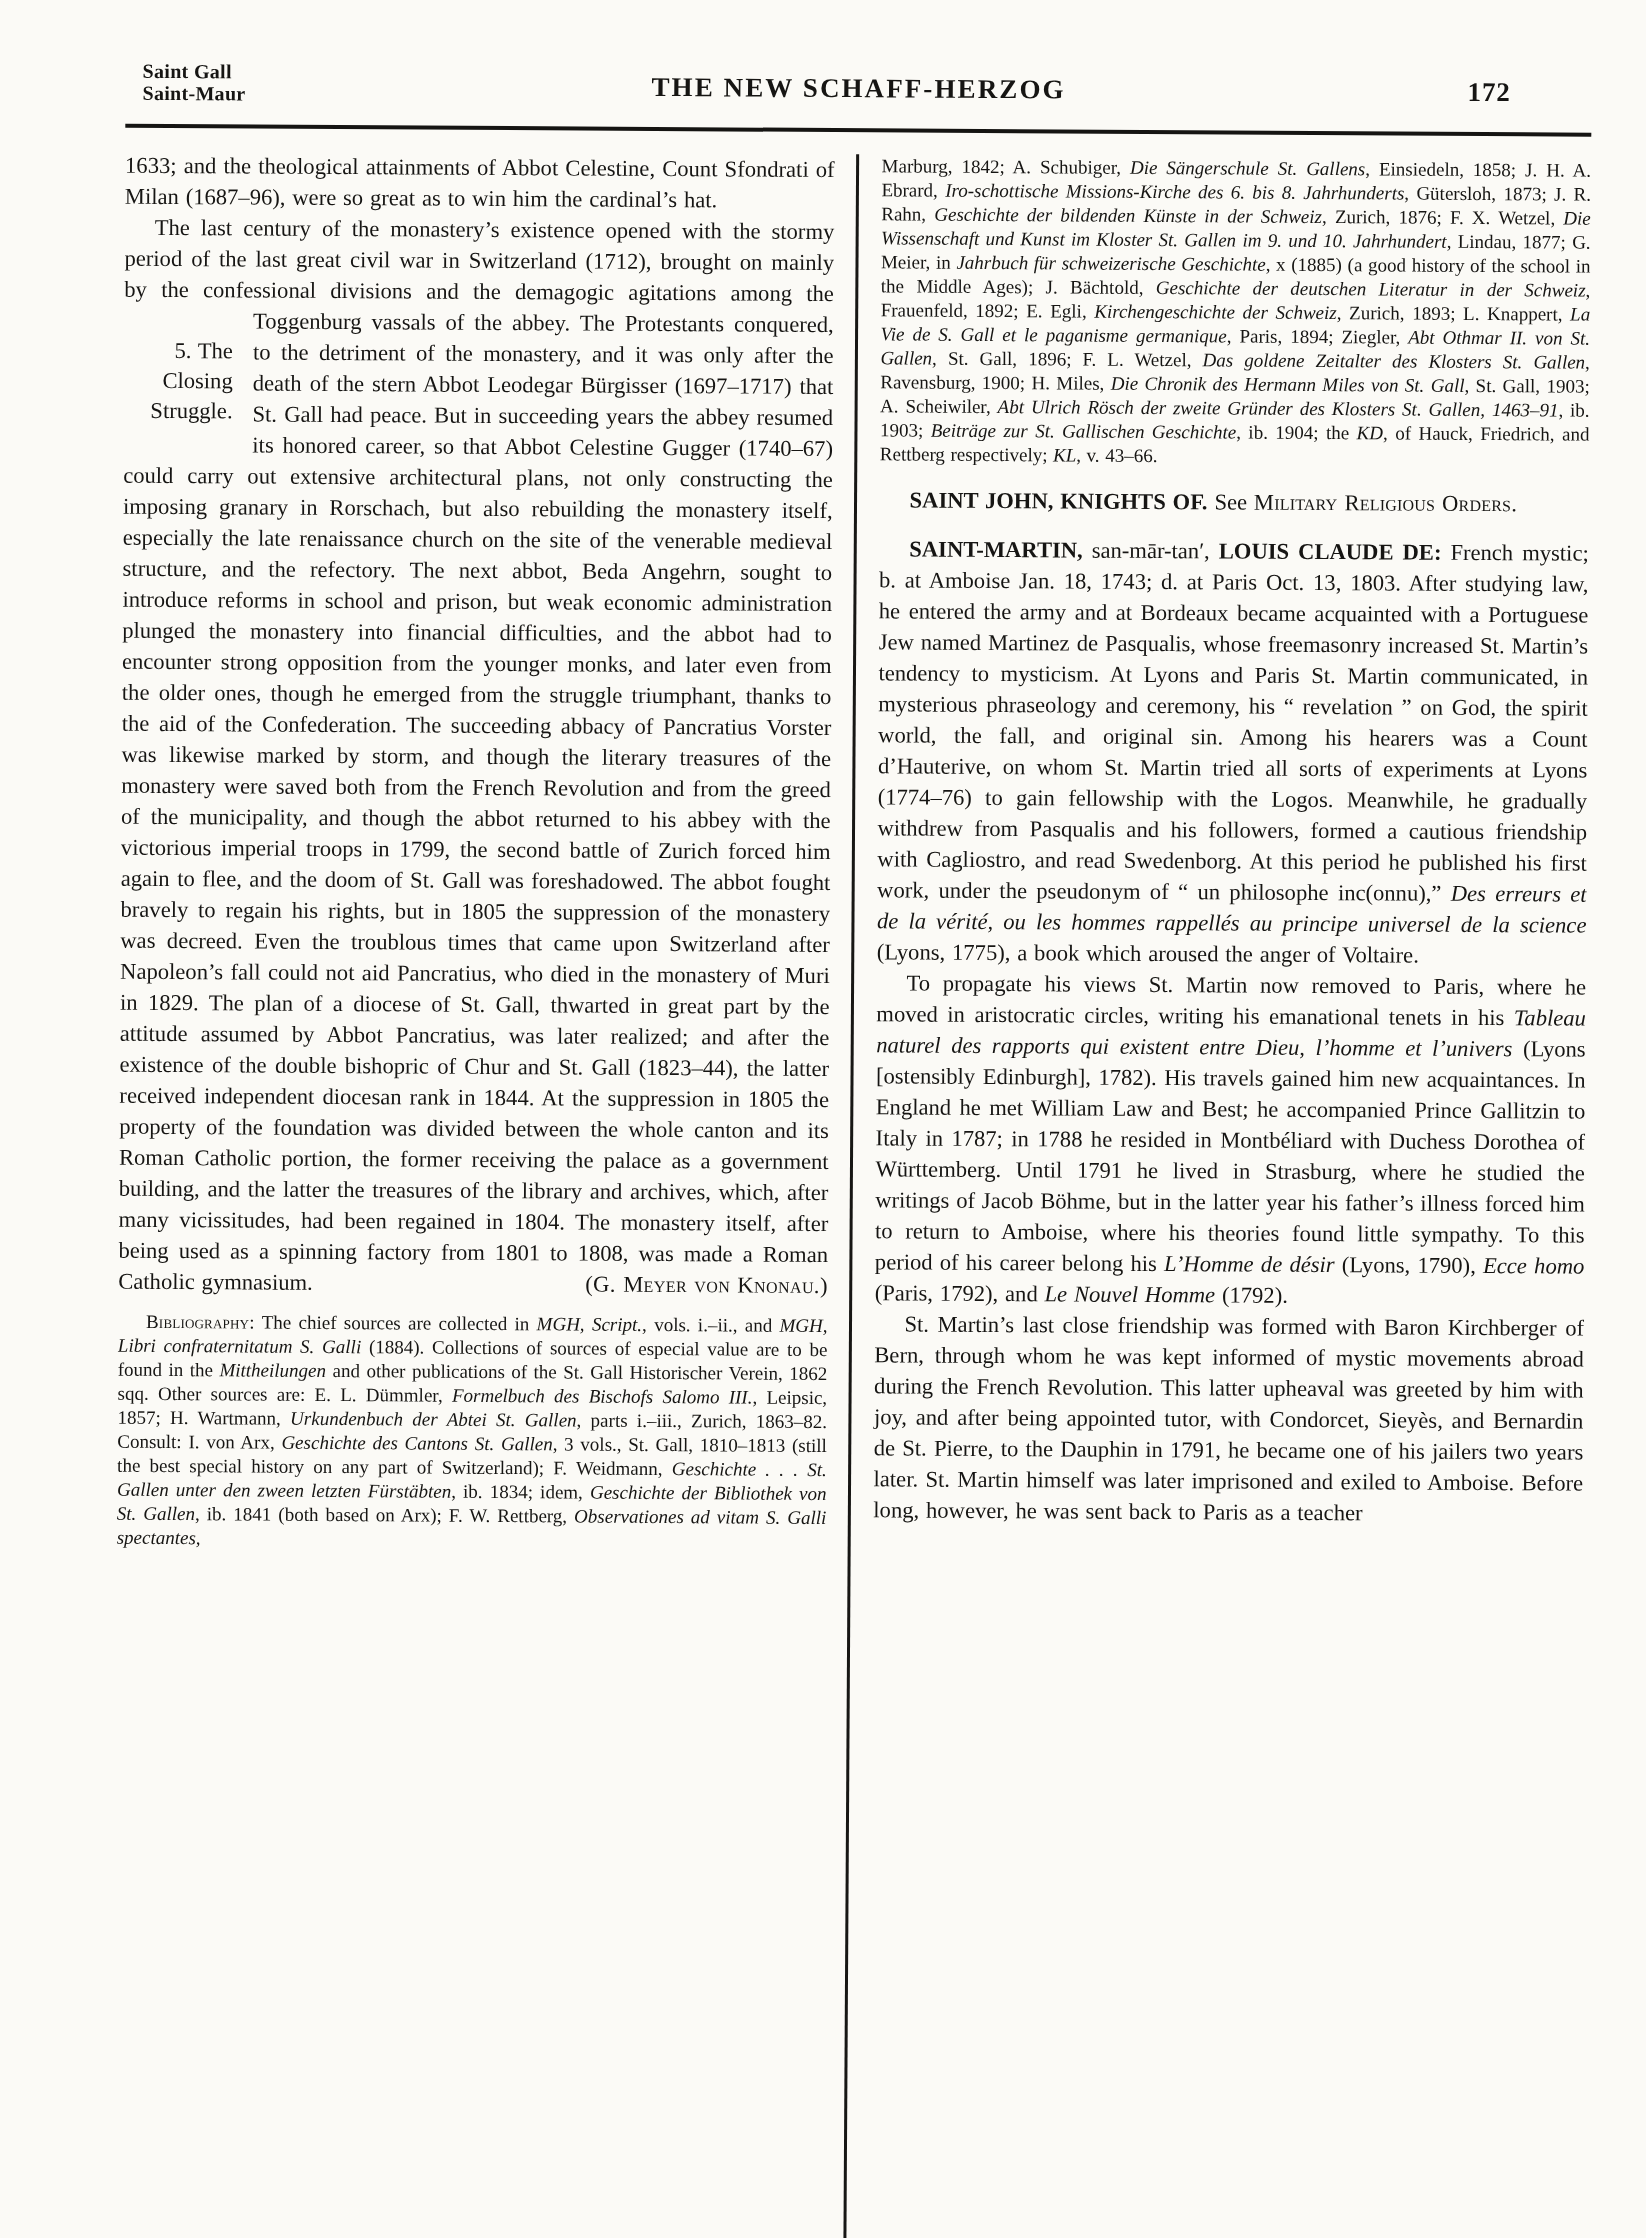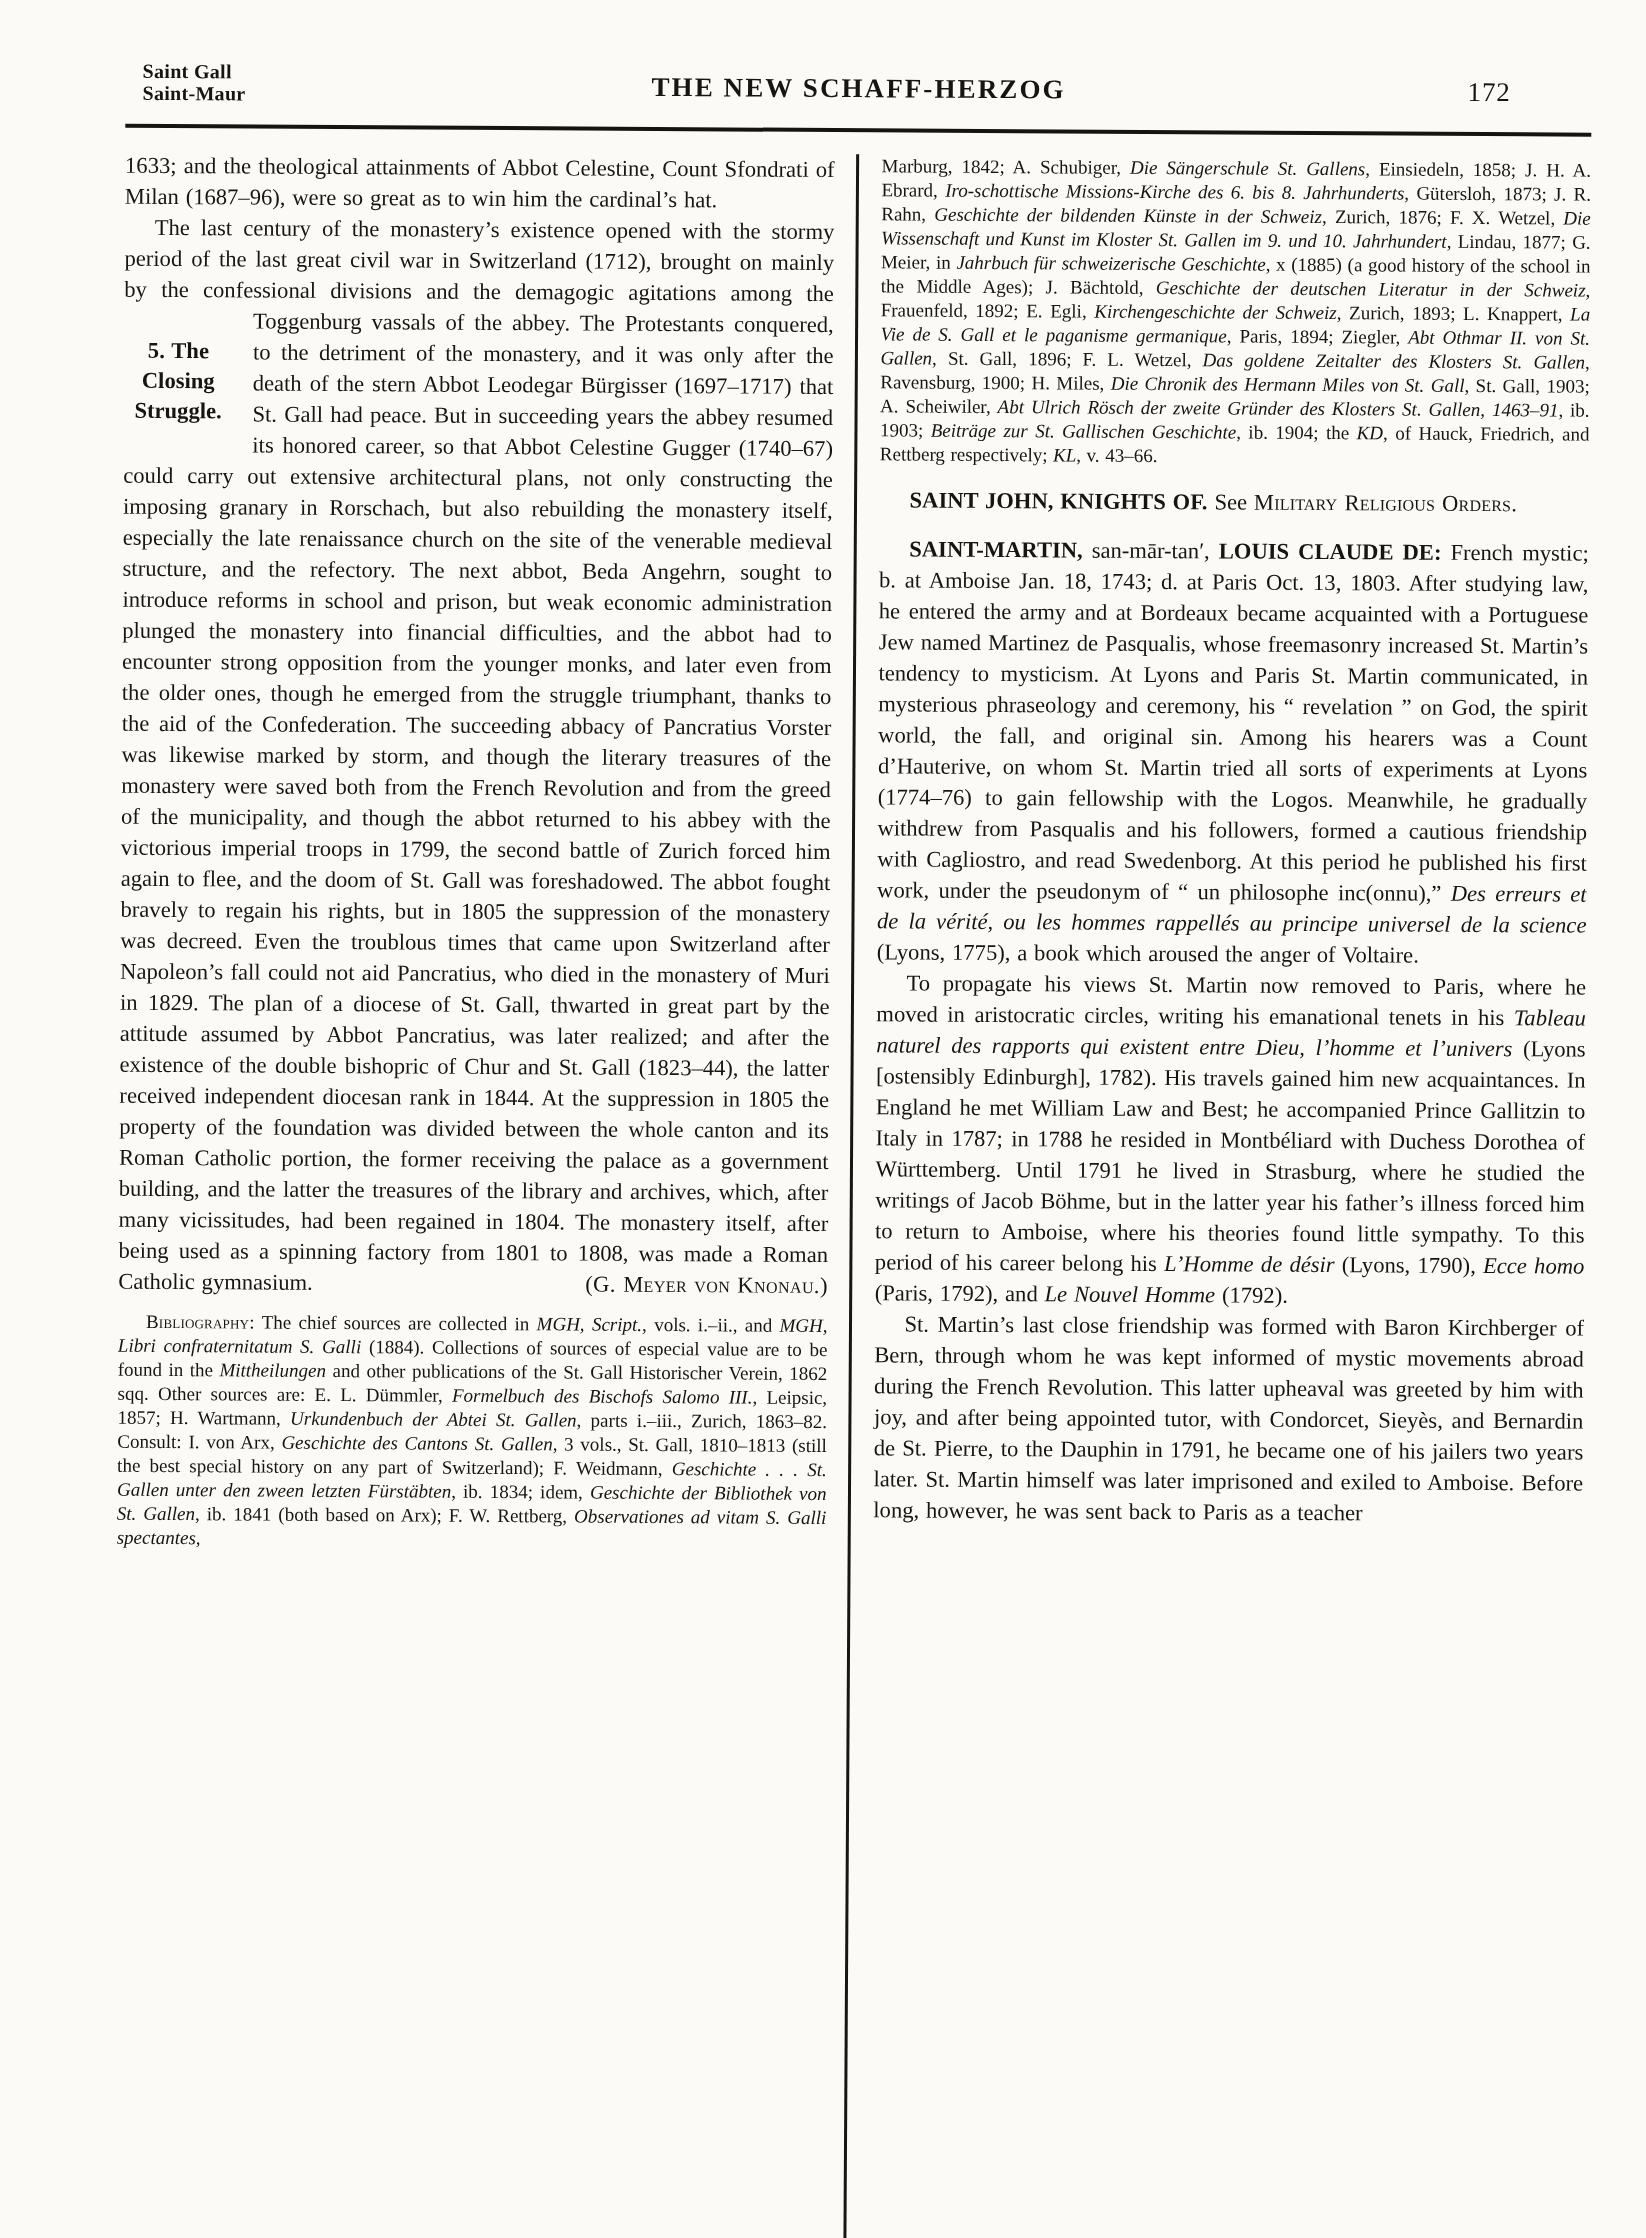--- a/index.html
+++ b/index.html
@@ -19,21 +19,21 @@
   .running-head{
     position:absolute;left:17px;top:3.3px;
     font-weight:bold;font-size:20px;line-height:22px;letter-spacing:0.3px;
   }
   .hdr-title{
     position:absolute;left:0;right:0;top:11.5px;text-align:center;
     font-size:27px;letter-spacing:2.1px;font-weight:600;
   }
   .hdr-page{
     position:absolute;right:81px;top:11.5px;
-    font-size:27px;font-weight:normal;letter-spacing:0.8px;
+    font-size:27px;font-weight:bold;letter-spacing:0.8px;
   }
   .hdr-rule{height:4.1px;background:#151412;margin:3.3px 0 0 0;}
   
   .columns{flex:1;display:flex;align-items:stretch;padding-top:21.4px;min-height:0;}
   .col{box-sizing:border-box;min-width:0;overflow:hidden;}
   .col-left{width:731px;padding-right:21.4px;}
   .divider{width:2.5px;background:#171614;}
   .col-right{flex:1;padding-left:23px;}
   
   p{margin:0;text-align:justify;word-spacing:1.2px;}
@@ -42,21 +42,21 @@
   p.small-p{font-size:19px;line-height:24px;word-spacing:0.8px;}
   p.small-p.hang{text-indent:28px;}
   p.gap-above{margin-top:13px;}
   p.entry-gap{margin-top:18px;}
   .i{font-style:italic;}
   .b{font-weight:bold;}
   .sc{font-variant:small-caps;letter-spacing:0.2px;}
   .sig{float:right;font-variant:small-caps;letter-spacing:0.4px;}
   .sidenote{
     float:left;width:109px;margin:1.6px 20px 3.3px 0;padding-top:30px;
-    font-weight:bold;text-align:center;line-height:30px;font-size:22.6px;
+    font-weight:normal;text-align:right;line-height:30px;font-size:22.6px;
     text-indent:0;
   }
 </style>
 </head>
 <body>
 
 <div class="sheet">
 
   <div class="hdr">
     <div class="running-head">

